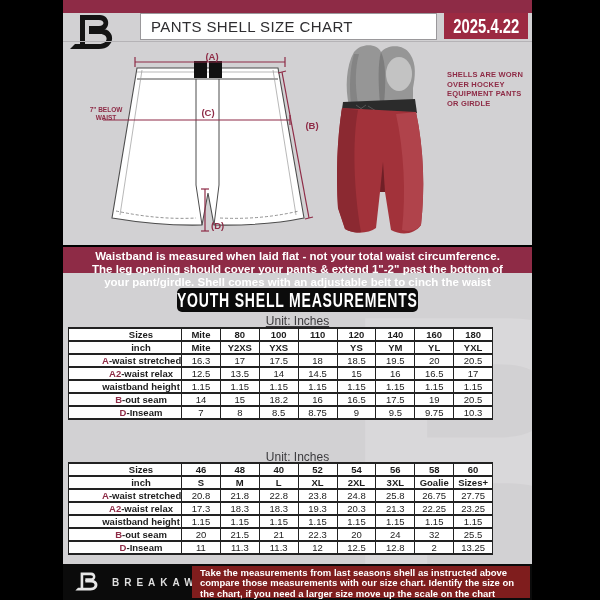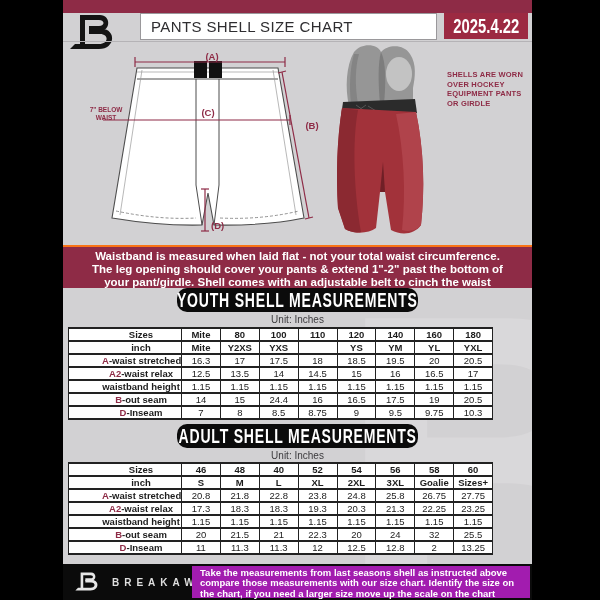--- a/index.html
+++ b/index.html
@@ -16,42 +16,42 @@
   .date-box { left:381px; top:13px; width:84px; height:26px; background:#9c2a42; color:#fff; display:flex; align-items:center; justify-content:center; font-weight:bold; }
   .cond { display:inline-block; transform:scale(.78,1.1); transform-origin:center; white-space:nowrap; }
   .date-box .cond { font-size:19px; }
   .header-line { left:0; top:41px; width:469px; height:1px; background:#b5b3b6; }
 
   .waist-note { left:20px; top:106px; width:46px; text-align:center; font-size:6.5px; line-height:8px; font-weight:bold; color:#8e2b46; }
   .shorts-svg { left:35px; top:52px; width:230px; height:185px; }
   .photo-svg { left:273px; top:42px; width:105px; height:198px; }
   .photo-note { left:384px; top:70px; width:84px; font-size:7.5px; line-height:9.5px; font-weight:bold; color:#8e2b46; letter-spacing:.2px; }
 
-  .info-banner { left:0; top:245px; width:469px; height:43px; background:#8e2b46; border-top:2px solid #f97316; color:#fff; font-weight:bold; font-size:11.5px; line-height:13px; text-align:center; padding:3px 28px 0; }
-
-  .section-banner { left:114px; width:241px; height:24px; background:#0b0b0b; border-radius:10px; color:#fff; display:flex; align-items:center; justify-content:center; }
+  .info-banner { left:0; top:245px; width:469px; height:28px; background:#8e2b46; border-top:2px solid #000000; color:#fff; font-weight:bold; font-size:11.5px; line-height:13px; text-align:center; padding:3px 28px 0; }
+
+  .section-banner { left:114px; width:241px; height:24px; background:#0b0b0b; border-radius:5px; color:#fff; display:flex; align-items:center; justify-content:center; }
   .section-banner .cond { font-size:18px; font-weight:bold; letter-spacing:1px; }
   .banner-youth { top:288px; }
   .banner-adult { top:424px; }
-  .unit { left:0; width:469px; text-align:center; font-size:10px; color:#3c3b3e; }
+  .unit { left:0; width:469px; text-align:center; font-size:12px; color:#3c3b3e;text-decoration:underline; }
   .unit-youth { top:314px; }
   .unit-adult { top:450px; }
 
   table.meas { border-collapse:collapse; background:#fff; left:5px; width:425px; table-layout:fixed; }
   table.youth { top:327px; }
   table.adult { top:462px; }
   table.meas td { border:1px solid #222; border-top-width:2px; border-bottom-width:2px; height:11px; text-align:center; font-size:9.5px; color:#1c1c1c; padding:0 1px; overflow:hidden; white-space:nowrap; }
   table.meas td.lbl { width:113px; font-weight:bold;padding-left:33px; }
   table.meas tr.hdr td { font-weight:bold; }
   table.meas .pfx { color:#8e2b46; font-weight:bold; }
 
   .footer { left:0; top:564px; width:469px; height:36px; background:#0b0b0b; }
   .footer-logo { position:absolute; left:10px; top:7px; width:32px; height:22px; }
   .brand { position:absolute; left:49px; top:0; height:36px; display:flex; align-items:center; font-size:10px; font-weight:bold; letter-spacing:5px; color:#dfdfdf; }
-  .footer-note { position:absolute; left:129px; top:2px; width:338px; height:32px; background:#a21caf; color:#fff; font-weight:bold; font-size:9.5px; line-height:10.4px; padding:2px 8px; }
+  .footer-note { position:absolute; left:129px; top:2px; width:338px; height:32px; background:#7f1d1d; color:#fff; font-weight:bold; font-size:9.5px; line-height:10.4px; padding:2px 8px; }
 </style>
 </head>
 <body>
 
 <div class="stage">
   <div class="sidebar" style="left:0"></div>
   <div class="sidebar" style="left:530px"></div>
 
   <div class="page">
     <div class="watermark">B</div>
@@ -194,44 +194,41 @@
             <td>1.15</td>
             <td>1.15</td>
             <td>1.15</td>
             <td>1.15</td>
             <td>1.15</td>
           </tr>
           <tr>
             <td class="lbl"><span class="pfx">B</span>-out seam</td>
             <td>14</td>
             <td>15</td>
-            <td>24.4</td>
+            <td>18.2</td>
             <td>16</td>
             <td>16.5</td>
             <td>17.5</td>
             <td>19</td>
             <td>20.5</td>
           </tr>
           <tr>
             <td class="lbl"><span class="pfx">D</span>-Inseam</td>
             <td>7</td>
             <td>8</td>
             <td>8.5</td>
             <td>8.75</td>
             <td>9</td>
             <td>9.5</td>
             <td>9.75</td>
             <td>10.3</td>
           </tr>
         </tbody>
       </table>
 
-    <div class="section-banner banner-adult">
-        <span class="cond">ADULT SHELL MEASUREMENTS</span>
-      </div>
     <div class="unit unit-adult">Unit: Inches</div>
     <table class="meas adult">
         <tbody>
           <tr class="hdr">
             <td class="lbl">Sizes</td>
             <td>46</td>
             <td>48</td>
             <td>40</td>
             <td>52</td>
             <td>54</td>

